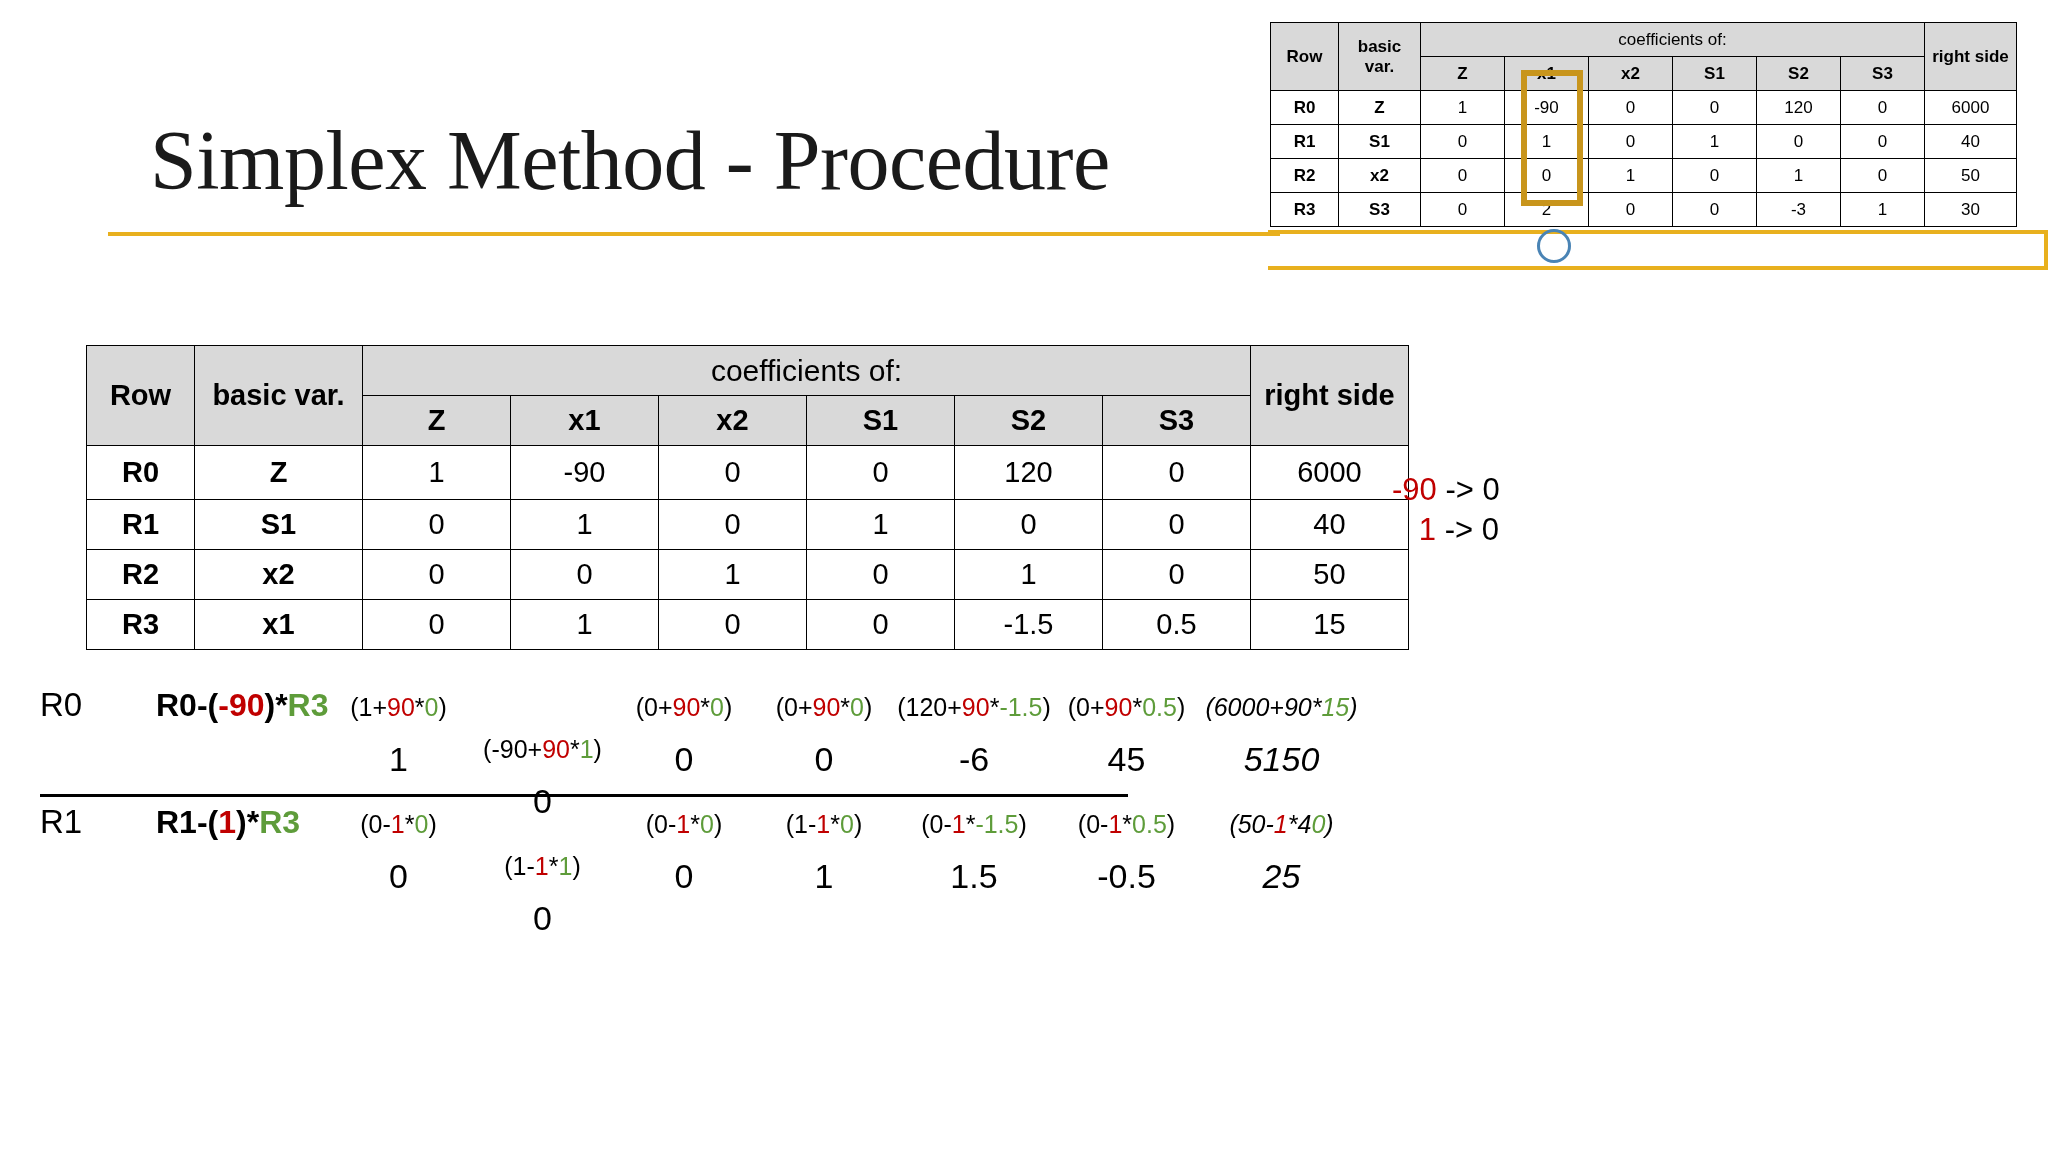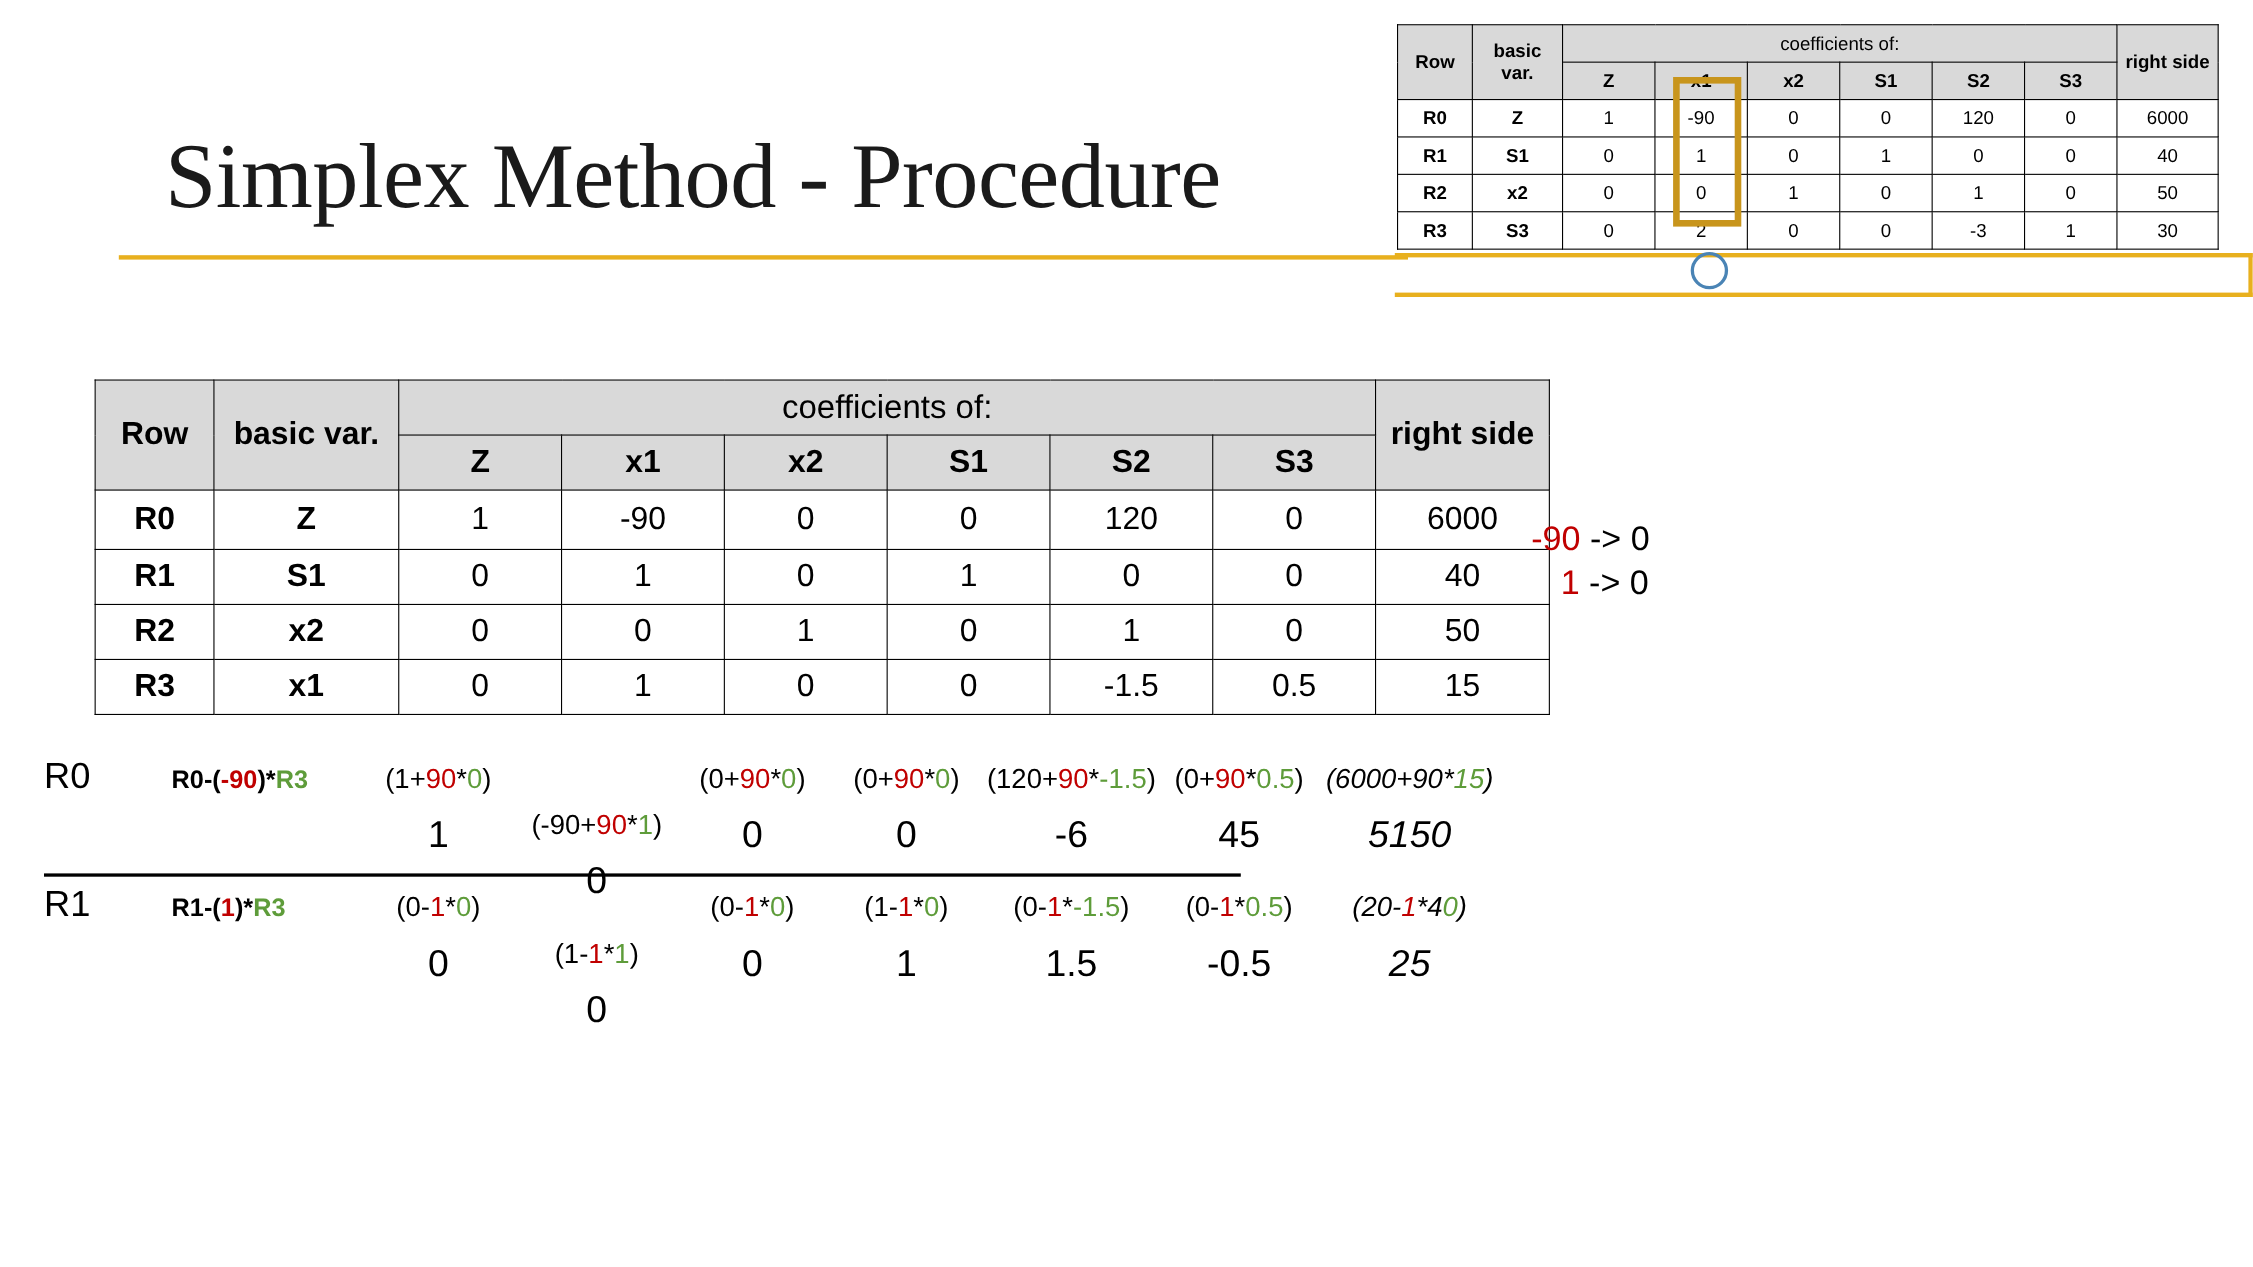--- a/index.html
+++ b/index.html
@@ -104,21 +104,21 @@
 
   
   .sidenotes { position:absolute; left: 1392px; top: 470px; font-size: 31px; color:#000; }
   .sidenote { white-space: nowrap; line-height: 1.28; }
   .sidenote.indent { padding-left: 26px; text-align: center; }
 
   
   .work { position:absolute; left: 26px; top: 686px; width: 1470px; }
   .work-row { display: flex; align-items: baseline; height: 54px; }
   .w-rlabel { width: 130px; font-size: 33px; color:#000; padding-left: 14px; }
-  .w-op     { width: 170px; font-size: 23px; font-weight: bold; color:#000; white-space: nowrap; }
+  .w-op     { width: 170px; font-size: 32px; font-weight: bold; color:#000; white-space: nowrap; }
   .w-cells  { display: flex; flex: 1; }
   .w-cell   {
     flex: 0 0 auto;
     font-size: 25px;
     text-align: center;
     white-space: nowrap;
     color: #000;
   }
   .w-cell.c1 { width: 145px; }
   .w-cell.c2 { width: 143px; margin-top: 42px; }
@@ -324,21 +324,21 @@
       <div class="w-op">
         <span>R1-(</span><span class="red">1</span><span>)*</span><span class="green">R3</span>
       </div>
       <div class="w-cells" id="r1-exprs">
           <div class="w-cell c1"><span class="blk">(0-</span><span class="red">1</span><span class="blk">*</span><span class="green">0</span><span class="blk">)</span></div>
           <div class="w-cell c2"><span class="blk">(1-</span><span class="red">1</span><span class="blk">*</span><span class="green">1</span><span class="blk">)</span></div>
           <div class="w-cell c3"><span class="blk">(0-</span><span class="red">1</span><span class="blk">*</span><span class="green">0</span><span class="blk">)</span></div>
           <div class="w-cell c4"><span class="blk">(1-</span><span class="red">1</span><span class="blk">*</span><span class="green">0</span><span class="blk">)</span></div>
           <div class="w-cell c5"><span class="blk">(0-</span><span class="red">1</span><span class="blk">*</span><span class="green">-1.5</span><span class="blk">)</span></div>
           <div class="w-cell c6"><span class="blk">(0-</span><span class="red">1</span><span class="blk">*</span><span class="green">0.5</span><span class="blk">)</span></div>
-          <div class="w-cell c7"><span class="blk">(20-</span><span class="red">1</span><span class="blk">*4</span><span class="green">0</span><span class="blk">)</span></div>
+          <div class="w-cell c7"><span class="blk">(50-</span><span class="red">1</span><span class="blk">*4</span><span class="green">0</span><span class="blk">)</span></div>
         </div>
     </div>
 
     <div class="work-row res-row">
       <div class="w-rlabel"></div>
       <div class="w-op"></div>
       <div class="w-cells" id="r1-res">
           <div class="w-cell c1 blk">0</div>
           <div class="w-cell c2 red">0</div>
           <div class="w-cell c3 blk">0</div>

